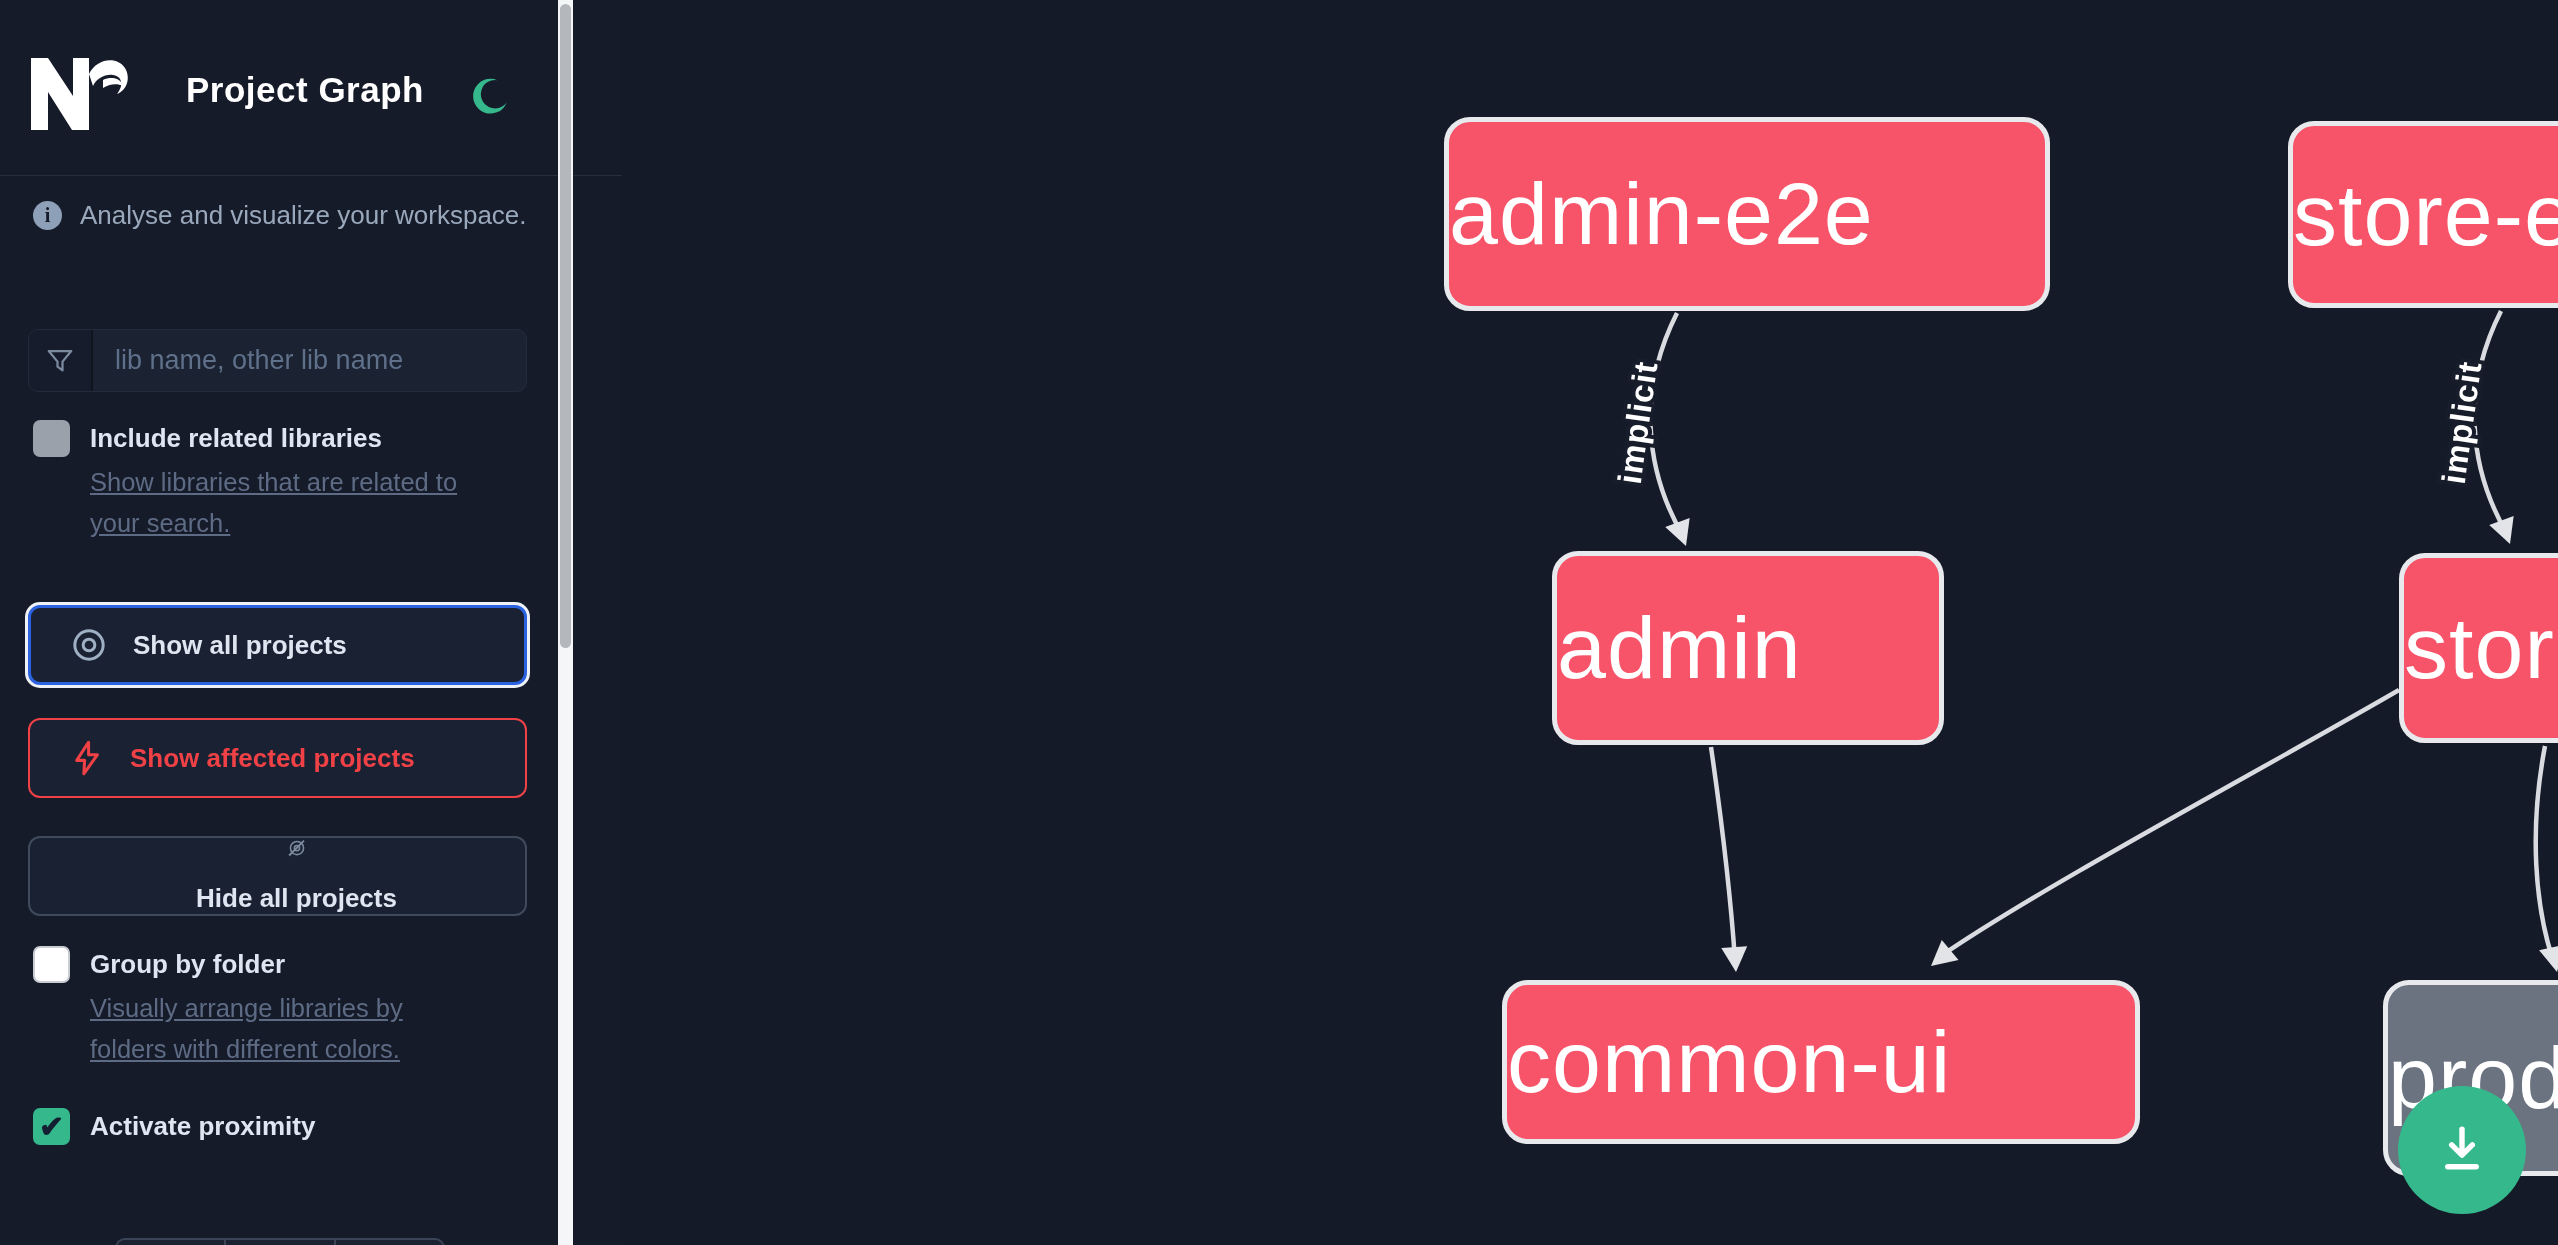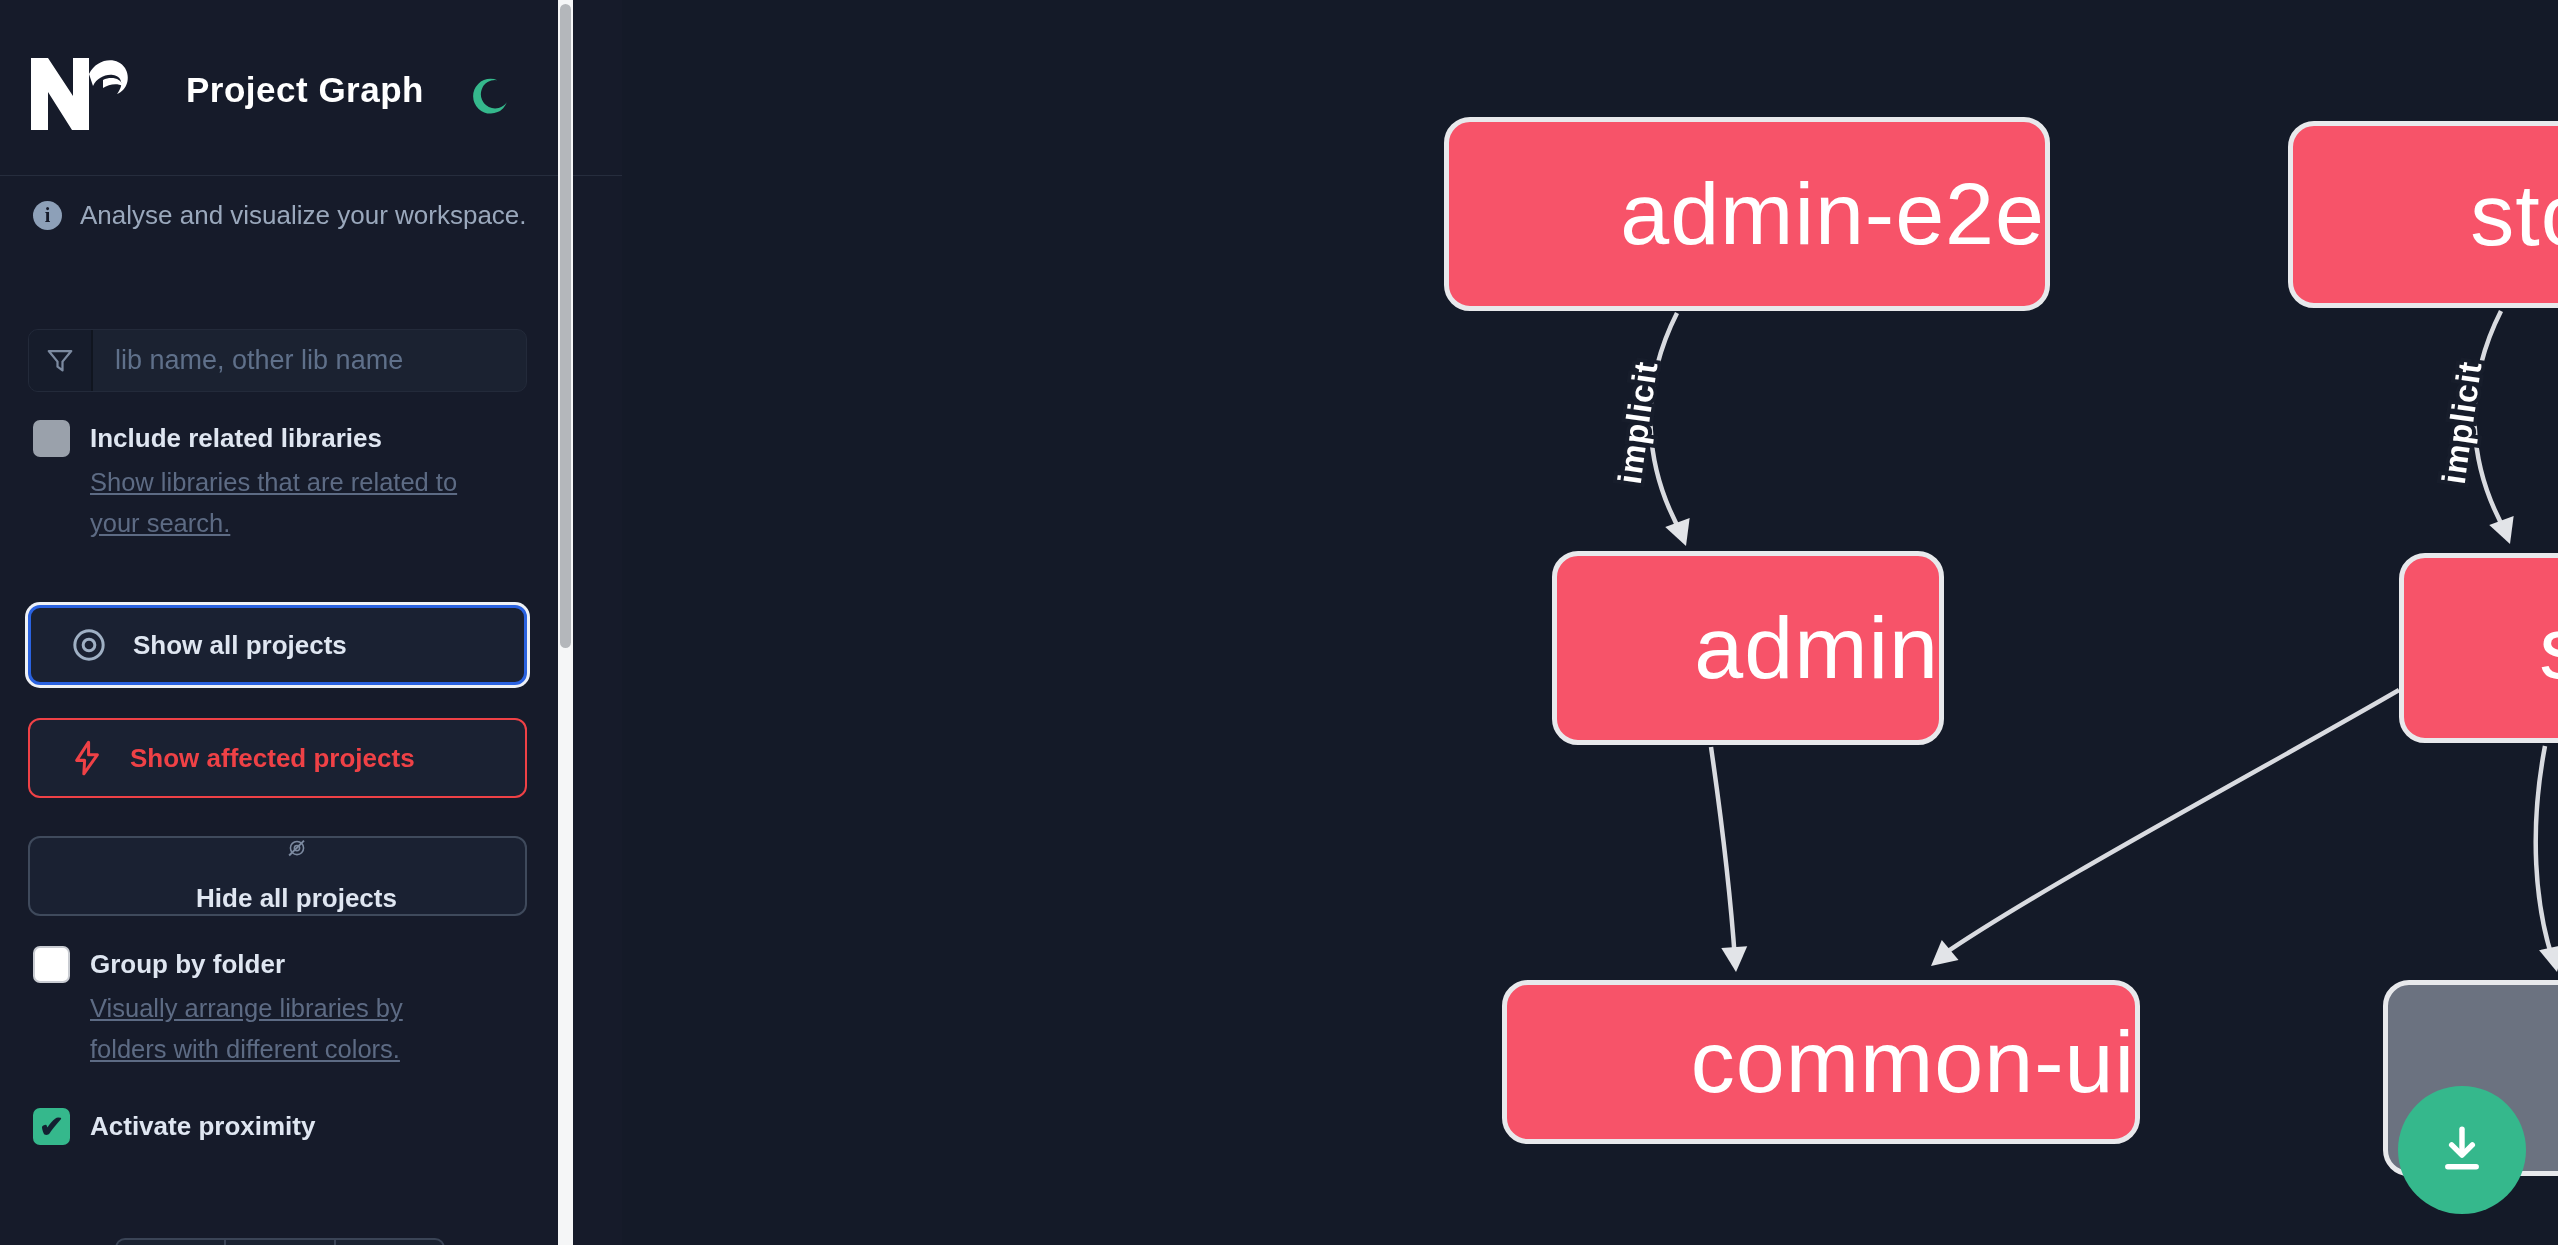--- a/index.html
+++ b/index.html
@@ -49,21 +49,21 @@
   .sb-scroll{position:absolute;left:558px;top:0;width:15px;height:1245px;background:#f5f6f7;z-index:6;}
   .sb-thumb{position:absolute;left:2px;top:4px;width:11px;height:644px;background:#b4b7bb;border-radius:6px;}
   
   .graph{position:absolute;left:573px;top:0;right:0;bottom:0;}
   .edges{position:absolute;left:0;top:0;width:2558px;height:1245px;z-index:1;pointer-events:none;}
   .edges path.wire{fill:none;stroke:var(--edge);stroke-width:4.5px;}
   .edges polygon{fill:#e2e4e8;}
   .edges text{fill:#fff;stroke:#171d2b;stroke-width:8px;paint-order:stroke;
     font-size:33px;font-weight:700;letter-spacing:1px;text-anchor:middle;}
   .node{position:absolute;z-index:2;border:5px solid var(--nodeborder);border-radius:26px;
-    display:flex;align-items:center;justify-content:flex-end;color:#fff;font-size:88px;
+    display:flex;align-items:center;justify-content:flex-start;color:#fff;font-size:88px;
     letter-spacing:1px;cursor:pointer;}
   .node.app{background:var(--pink);}
   .node.unfocused{background:var(--graynode);}
   
   .fab{position:absolute;left:2398px;top:1086px;width:128px;height:128px;border-radius:50%;
     background:var(--green);border:none;display:flex;align-items:center;justify-content:center;
     cursor:pointer;z-index:4;}
 </style>
 </head>
 <body>

